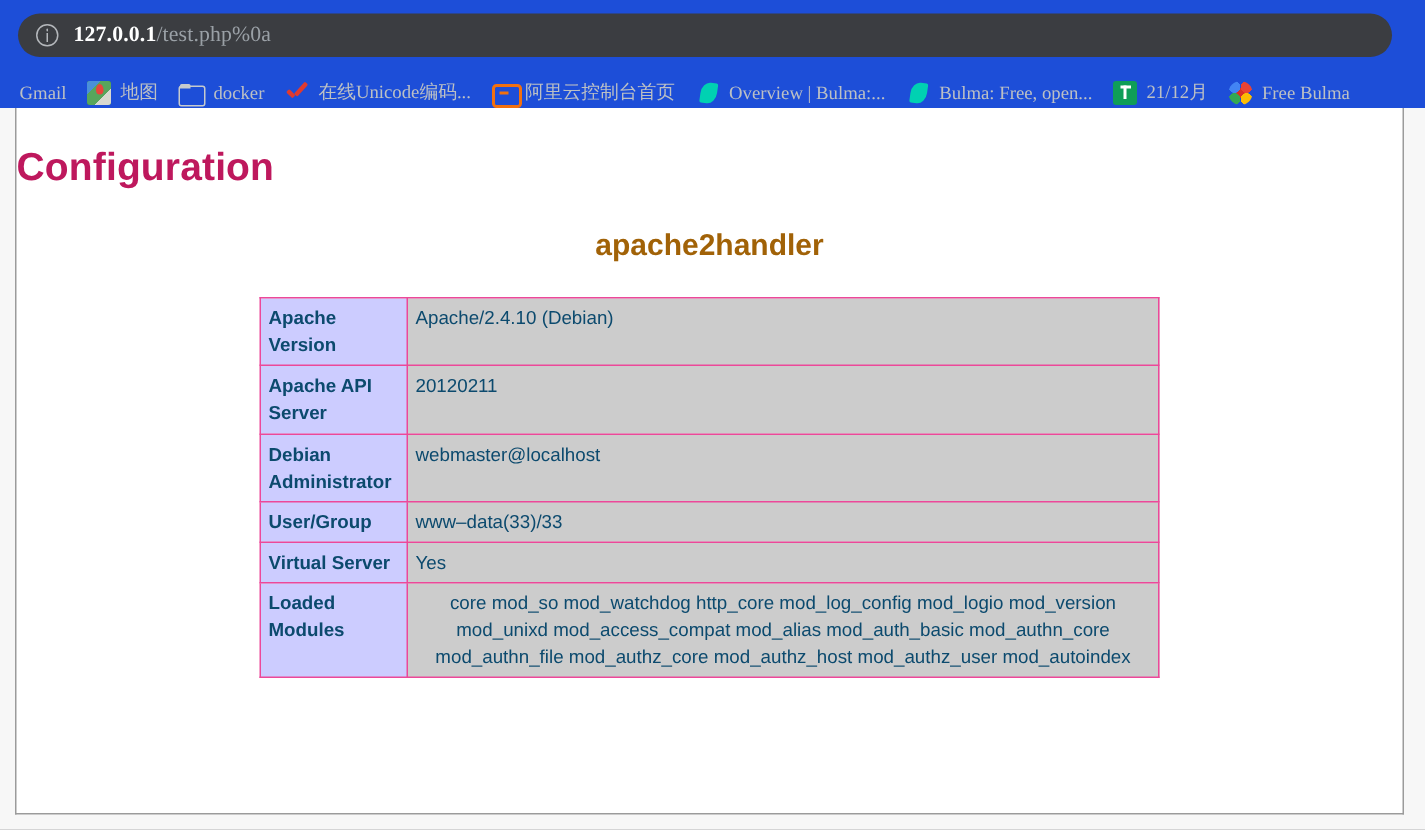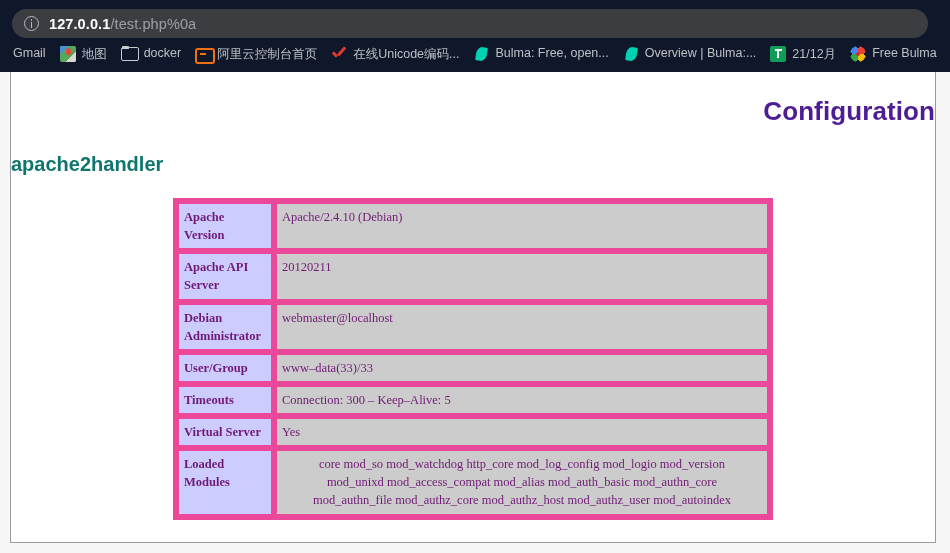--- a/index.html
+++ b/index.html
@@ -19,21 +19,22 @@
     height: 553px;
     background: #2d2f33;
   }
 
   
   .chrome {
     position: absolute;
     top: 0; left: 0;
     width: 950px;
     height: 72px;
-    background: #0f172a;
+    background: #1d4ed8;
+    font-family: Liberation Serif, serif;
   }
 
   .omnibox-row {
     position: absolute;
     top: 0; left: 0;
     width: 950px;
     height: 43px;
   }
 
   .omnibox {
@@ -93,21 +94,21 @@
     height: 29px;
     display: flex;
     align-items: center;
     padding-left: 6px;
     overflow: hidden;
     white-space: nowrap;
   }
 
   .bm {
     display: flex;
-    align-items: flex-start;
+    align-items: flex-end;
     height: 24px;
     padding: 0 7px;
     border-radius: 4px;
     flex: 0 0 auto;
   }
   .bm-label {
     font-size: 12.5px;
     color: #bcc0c4;
     white-space: nowrap;
   }
@@ -265,50 +266,49 @@
     width: 926px;
     height: 471px;
     background: #ffffff;
     border-left: 1px solid #9b9b9b;
     border-right: 1px solid #9b9b9b;
     border-bottom: 1px solid #9b9b9b;
     overflow: hidden;
   }
 
   .h1-title {
-    text-align: right;
+    text-align: left;
     font-size: 26px;
     font-weight: bold;
-    color: #4c1d95;
+    color: #be185d;
     margin: 24px 0 0 0;
     letter-spacing: 0.1px;
   }
   .h2-title {
-    text-align: left;
+    text-align: center;
     font-size: 20px;
     font-weight: bold;
-    color: #0f766e;
+    color: #a16207;
     margin: 26px 0 0 0;
   }
 
   .cfg-table {
     border-collapse: collapse;
     margin: 22px auto 0 auto;
     width: 600px;
     border: 1px solid #000;
     table-layout: fixed;
   }
   .cfg-table td {
-    border: 6px solid #ec4899;
+    border: 1px solid #ec4899;
     font-size: 12.5px;
     padding: 4px 5px;
     vertical-align: top;
     line-height: 1.45;
-    color: #701a75;
-    font-family: Liberation Serif, serif;
+    color: #0c4a6e;
   }
   .cfg-table td.key {
     width: 98px;
     background: #ccccff;
     font-weight: bold;
   }
   .cfg-table td.val {
     background: #cccccc;
     font-weight: normal;
   }
@@ -338,40 +338,40 @@
         <span class="bm-icon ic-maps"></span>
         <span class="bm-label">地图</span>
       </div>
 
       <div class="bm">
         <span class="bm-icon ic-folder"></span>
         <span class="bm-label">docker</span>
       </div>
 
       <div class="bm">
+        <span class="bm-icon ic-check"></span>
+        <span class="bm-label">在线Unicode编码...</span>
+      </div>
+
+      <div class="bm">
         <span class="bm-icon ic-aliyun"></span>
         <span class="bm-label">阿里云控制台首页</span>
       </div>
 
       <div class="bm">
-        <span class="bm-icon ic-check"></span>
-        <span class="bm-label">在线Unicode编码...</span>
+        <span class="bm-icon ic-bulma"></span>
+        <span class="bm-label">Overview | Bulma:...</span>
       </div>
 
       <div class="bm">
         <span class="bm-icon ic-bulma"></span>
         <span class="bm-label">Bulma: Free, open...</span>
       </div>
 
       <div class="bm">
-        <span class="bm-icon ic-bulma"></span>
-        <span class="bm-label">Overview | Bulma:...</span>
-      </div>
-
-      <div class="bm">
         <span class="bm-icon ic-sheets"></span>
         <span class="bm-label">21/12月</span>
       </div>
 
       <div class="bm">
         <span class="bm-icon ic-flower"></span>
         <span class="bm-label">Free Bulma</span>
       </div>
 
     </div>
@@ -393,24 +393,20 @@
             <td class="key">Apache API Server</td>
             <td class="val">20120211</td>
           </tr>
           <tr>
             <td class="key">Debian Administrator</td>
             <td class="val">webmaster@localhost</td>
           </tr>
           <tr>
             <td class="key">User/Group</td>
             <td class="val">www–data(33)/33</td>
-          </tr>
-          <tr>
-            <td class="key">Timeouts</td>
-            <td class="val">Connection: 300 – Keep–Alive: 5</td>
           </tr>
           <tr>
             <td class="key">Virtual Server</td>
             <td class="val">Yes</td>
           </tr>
           <tr>
             <td class="key">Loaded Modules</td>
             <td class="val" id="modules-cell">
                 <span class="modline">core mod_so mod_watchdog http_core mod_log_config mod_logio mod_version</span>
                 <span class="modline">mod_unixd mod_access_compat mod_alias mod_auth_basic mod_authn_core</span>

